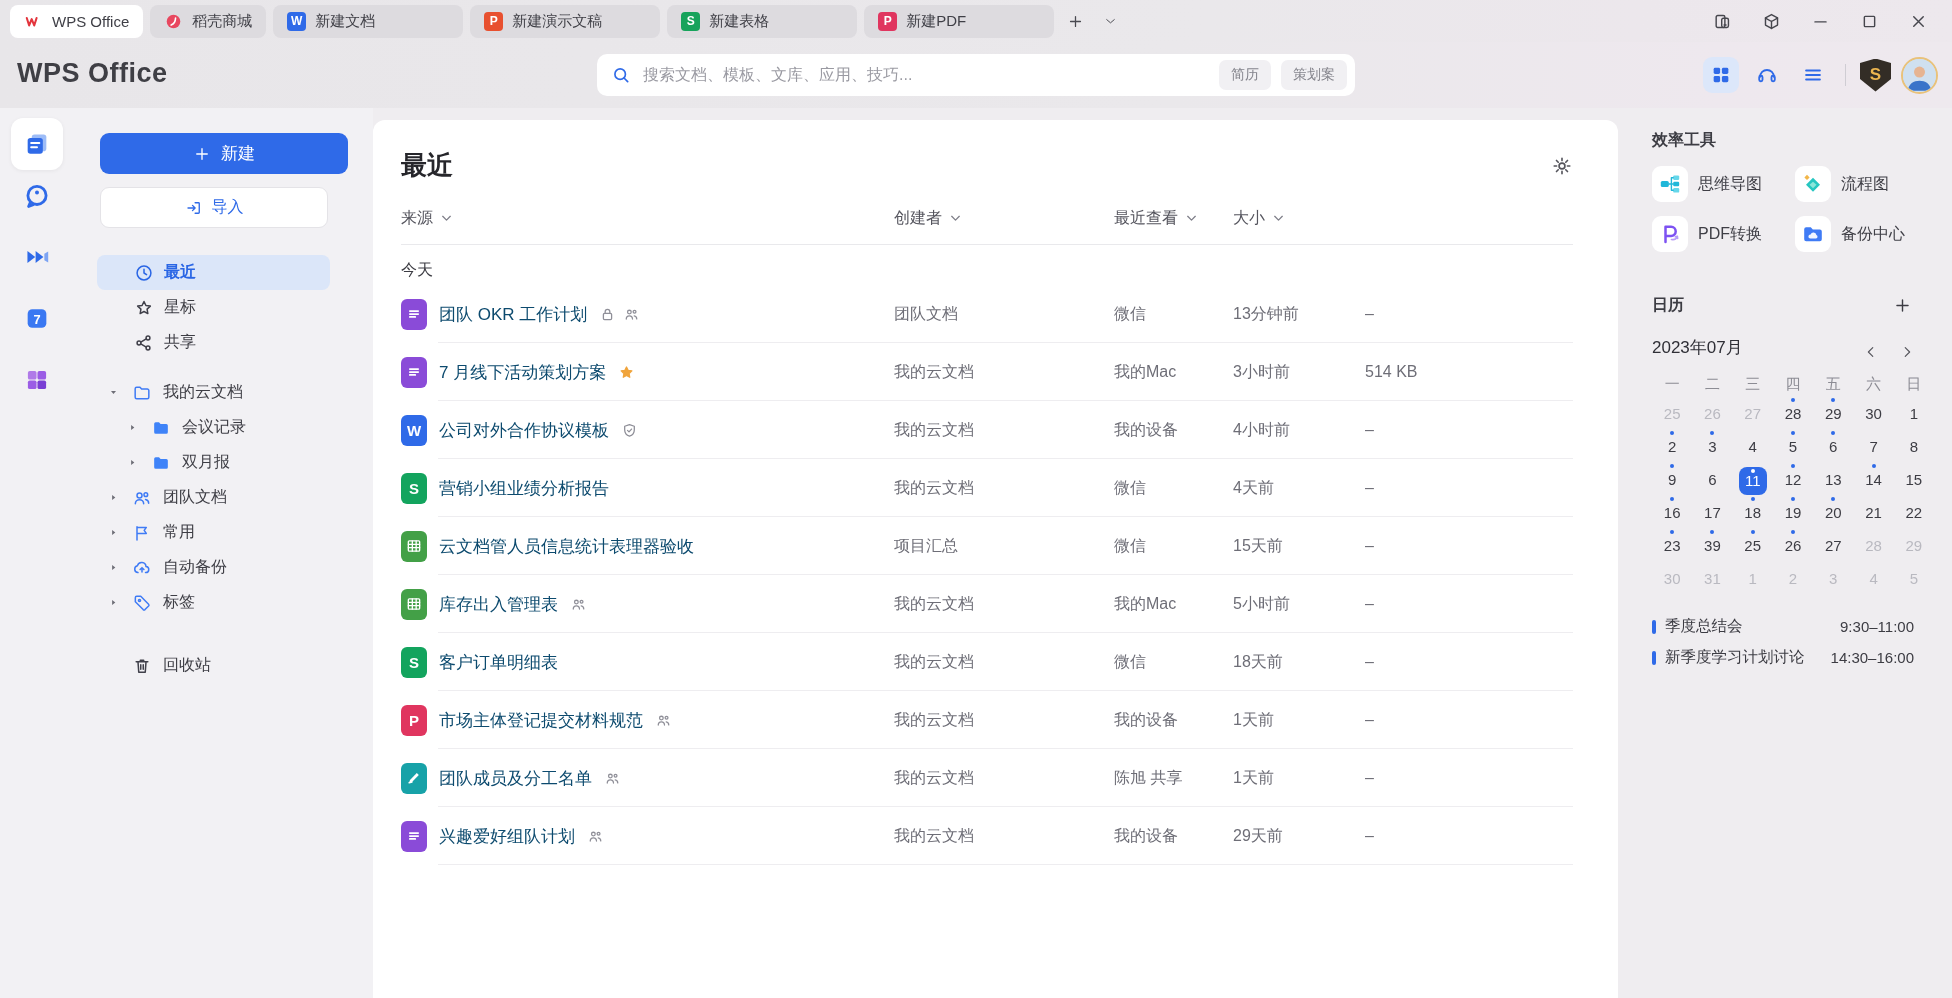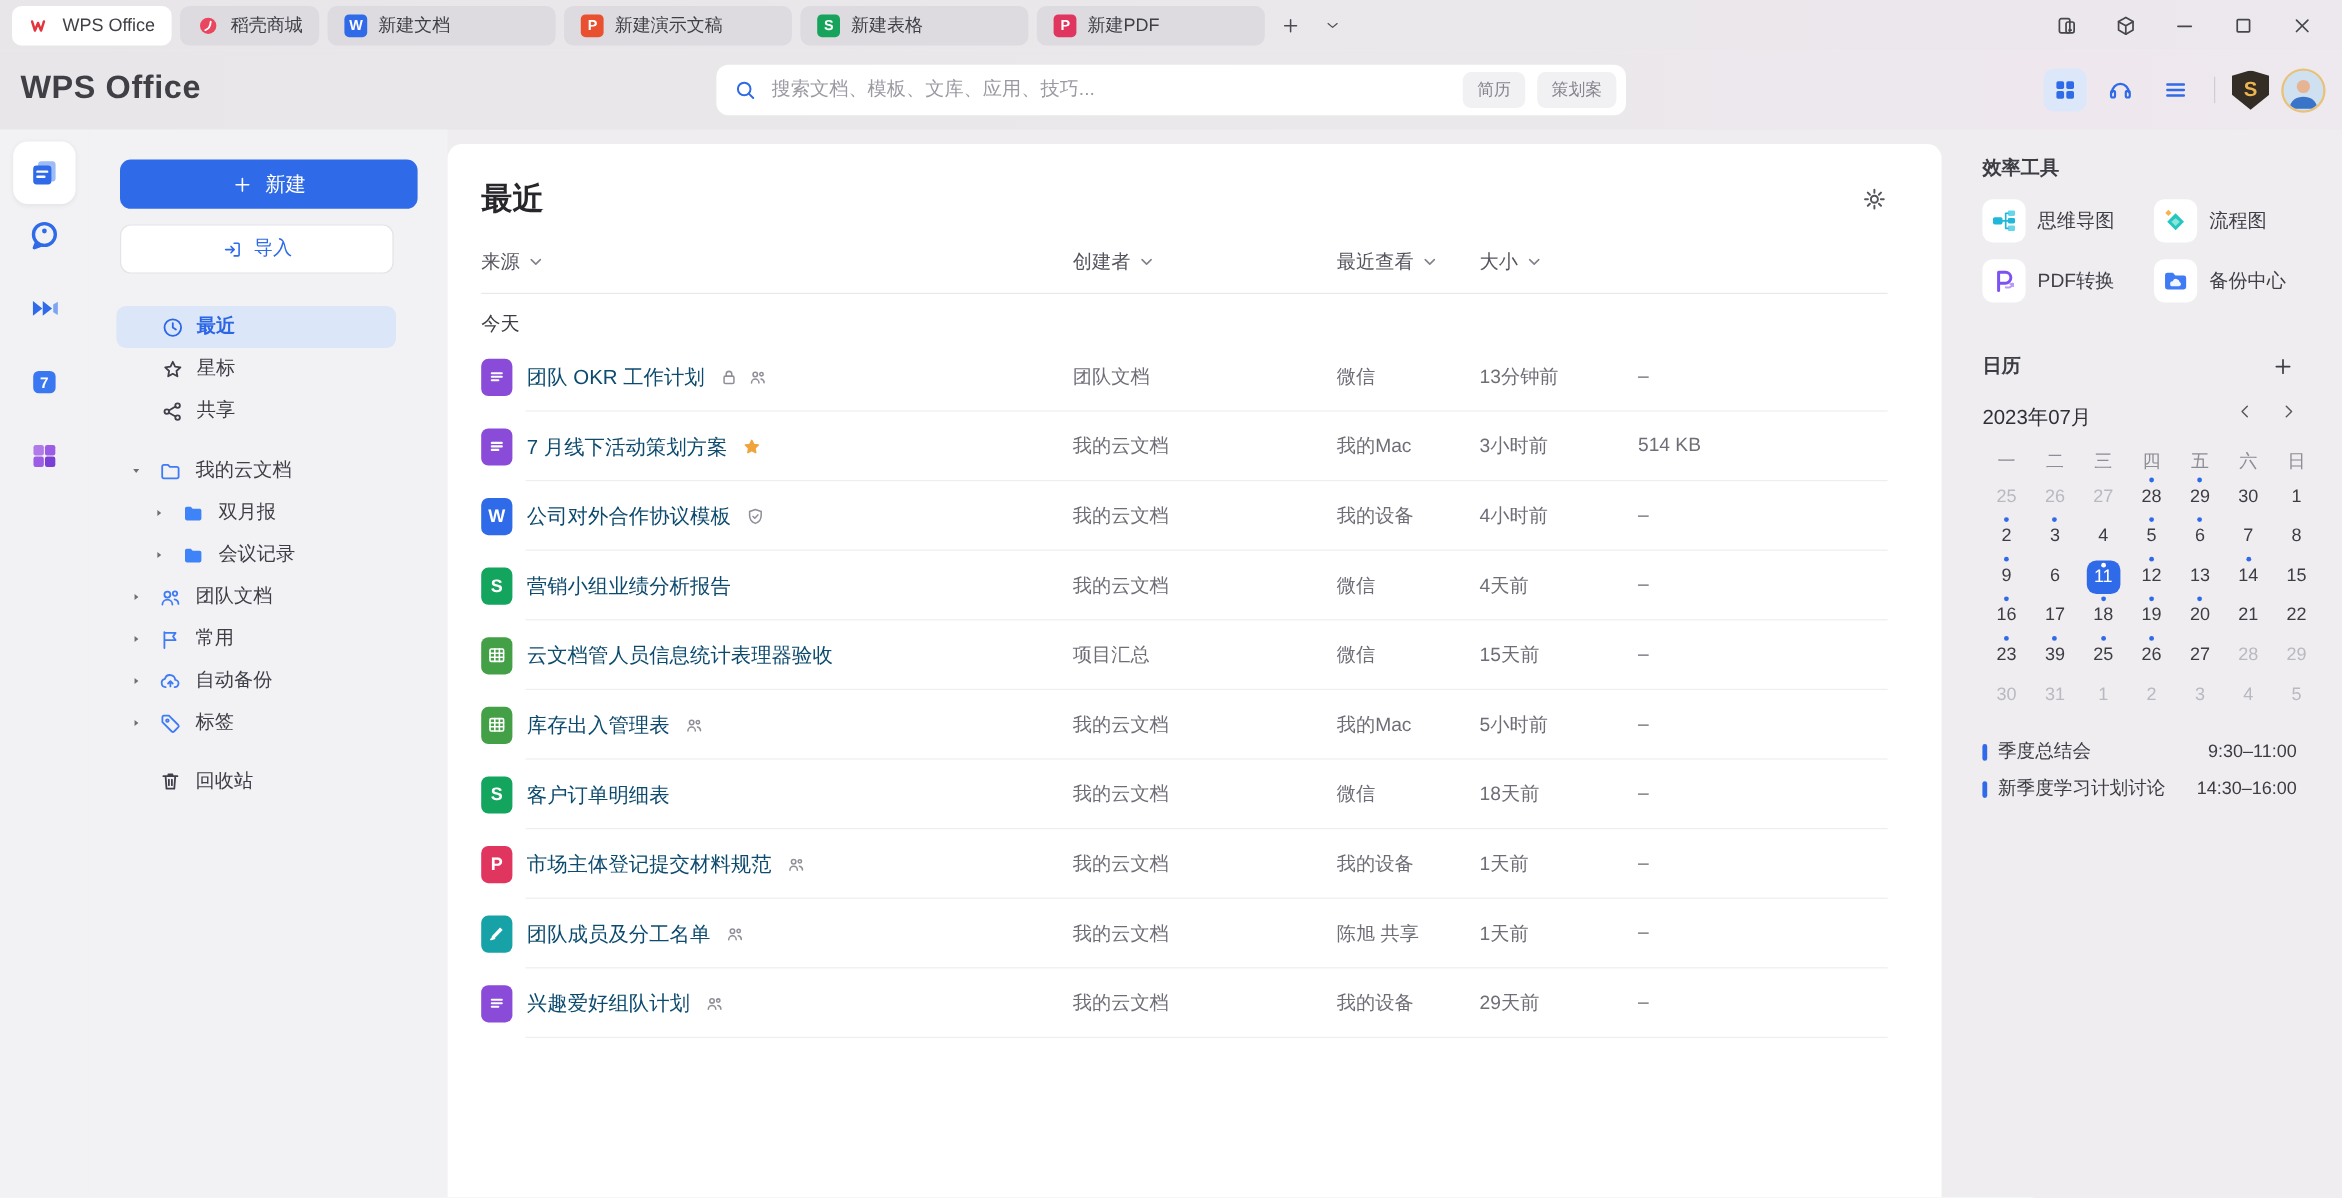--- a/index.html
+++ b/index.html
@@ -70,21 +70,21 @@
   .nav-item .icn{margin-left:37px;width:20px;height:20px;color:#40404a}
   .nav-item .lbl{margin-left:10px}
   .nav-item.active{background:#dbe6f9;color:#2a66e5;font-weight:bold}
   .nav-item.active .icn{color:#2a66e5}
   .tree{margin-top:15px}
   .tree-item{margin-left:23px;width:233px;height:35px;display:flex;align-items:center;font-size:16px;color:#3e3e45;cursor:default}
   .tree-item .caret{width:11px;height:11px;color:#6e6e76;margin-left:11px;flex:none}
   .tree-item.lv1 .caret{margin-left:30px}
   .tree-item .ticn{width:20px;height:20px;margin-left:13px;color:#3f7bf5;flex:none}
   .tree-item .lbl{margin-left:11px}
-  .trash-item{margin:21px 0 0 23px;width:233px;height:35px;display:flex;align-items:flex-start;font-size:16px;color:#3e3e45}
+  .trash-item{margin:21px 0 0 23px;width:233px;height:35px;display:flex;align-items:flex-end;font-size:16px;color:#3e3e45}
   .trash-item .ticn{width:20px;height:20px;margin-left:35px;color:#40404a}
   .trash-item .lbl{margin-left:11px}
 
   
   .main-card{position:absolute;left:373px;top:120px;width:1245px;bottom:0;background:#fff;border-radius:12px 12px 0 0}
   .card-head{display:flex;align-items:center;padding:28px 45px 0 28px}
   .card-title{font-size:26px;font-weight:700;color:#26262b}
   .gear{margin-left:auto;width:22px;height:22px;color:#55555c}
   .filters{display:grid;grid-template-columns:493px 220px 119px 132px 1fr;padding:25px 45px 0 28px;
     font-size:16px;color:#55555e}
@@ -108,21 +108,21 @@
   
   .rpanel{position:absolute;left:1618px;top:108px;right:0;bottom:0;padding:22px 0 0 34px;box-sizing:border-box}
   .rp-title{font-size:16px;color:#3c3c43;font-weight:bold}
   .tools{display:grid;grid-template-columns:143px 1fr;row-gap:14px;margin-top:15px;padding-right:30px}
   .tool{display:flex;align-items:center;gap:10px;cursor:default}
   .tool-tile{width:36px;height:36px;background:#fff;border-radius:9px;display:flex;align-items:center;justify-content:center}
   .tool-tile svg{width:24px;height:24px}
   .tool-lbl{font-size:16px;color:#3f3f46}
   .cal-head{margin-top:43px;display:flex;align-items:center;padding-right:40px}
   .cal-head .icn{margin-left:auto;width:19px;height:19px;color:#3c3c43}
-  .cal-month-row{margin-top:20px;display:flex;align-items:flex-start;padding-right:38px;font-size:17px;color:#2f2f36}
+  .cal-month-row{margin-top:20px;display:flex;align-items:flex-end;padding-right:38px;font-size:17px;color:#2f2f36}
   .cal-nav{margin-left:auto;display:flex;gap:22px;color:#55555c}
   .cal-nav .icn{width:14px;height:14px}
   .cal-grid{margin-top:12px;width:282px;display:grid;grid-template-columns:repeat(7,1fr)}
   .wd{height:26px;display:flex;align-items:center;justify-content:center;font-size:15px;color:#8c8c94}
   .day{height:33px;position:relative;display:flex;align-items:center;justify-content:center;font-size:15px;color:#3d3d44;cursor:default}
   .day.muted{color:#b9b9c0}
   .day .dot{position:absolute;top:1px;left:50%;margin-left:-2px;width:4px;height:4px;border-radius:50%;background:#2f6ae8}
   .day.selected .num{width:28px;height:28px;background:#2f6ae8;border-radius:8px;color:#fff;
     display:flex;align-items:center;justify-content:center;margin-top:2px}
   .day.selected .dot{background:#fff;top:6px;z-index:1}
@@ -383,34 +383,34 @@
         <span class="caret icn">
           <svg viewBox="0 0 24 24" width="100%" height="100%" fill="none" stroke="currentColor" stroke-width="1.8" stroke-linecap="round" stroke-linejoin="round">
             <path d="M9 6.5v11L16 12z" fill="currentColor" stroke="none"></path>
           </svg>
         </span>
         <span class="ticn icn">
           <svg viewBox="0 0 24 24" width="100%" height="100%" fill="none" stroke="currentColor" stroke-width="1.8" stroke-linecap="round" stroke-linejoin="round">
             <path d="M3.8 7a1.8 1.8 0 011.8-1.8h4l1.9 2h6.9A1.8 1.8 0 0120.2 9v8a1.8 1.8 0 01-1.8 1.8H5.6A1.8 1.8 0 013.8 17z" fill="#3f83f8" stroke="none"></path>
           </svg>
         </span>
-        <span class="lbl">双月报</span>
+        <span class="lbl">会议记录</span>
       </div>
       <div class="tree-item lv1">
         <span class="caret icn">
           <svg viewBox="0 0 24 24" width="100%" height="100%" fill="none" stroke="currentColor" stroke-width="1.8" stroke-linecap="round" stroke-linejoin="round">
             <path d="M9 6.5v11L16 12z" fill="currentColor" stroke="none"></path>
           </svg>
         </span>
         <span class="ticn icn">
           <svg viewBox="0 0 24 24" width="100%" height="100%" fill="none" stroke="currentColor" stroke-width="1.8" stroke-linecap="round" stroke-linejoin="round">
             <path d="M3.8 7a1.8 1.8 0 011.8-1.8h4l1.9 2h6.9A1.8 1.8 0 0120.2 9v8a1.8 1.8 0 01-1.8 1.8H5.6A1.8 1.8 0 013.8 17z" fill="#3f83f8" stroke="none"></path>
           </svg>
         </span>
-        <span class="lbl">会议记录</span>
+        <span class="lbl">双月报</span>
       </div>
       <div class="tree-item">
         <span class="caret icn">
           <svg viewBox="0 0 24 24" width="100%" height="100%" fill="none" stroke="currentColor" stroke-width="1.8" stroke-linecap="round" stroke-linejoin="round">
             <path d="M9 6.5v11L16 12z" fill="currentColor" stroke="none"></path>
           </svg>
         </span>
         <span class="ticn icn">
           <svg viewBox="0 0 24 24" width="100%" height="100%" fill="none" stroke="currentColor" stroke-width="1.8" stroke-linecap="round" stroke-linejoin="round">
             <circle cx="9" cy="9" r="3"></circle>

